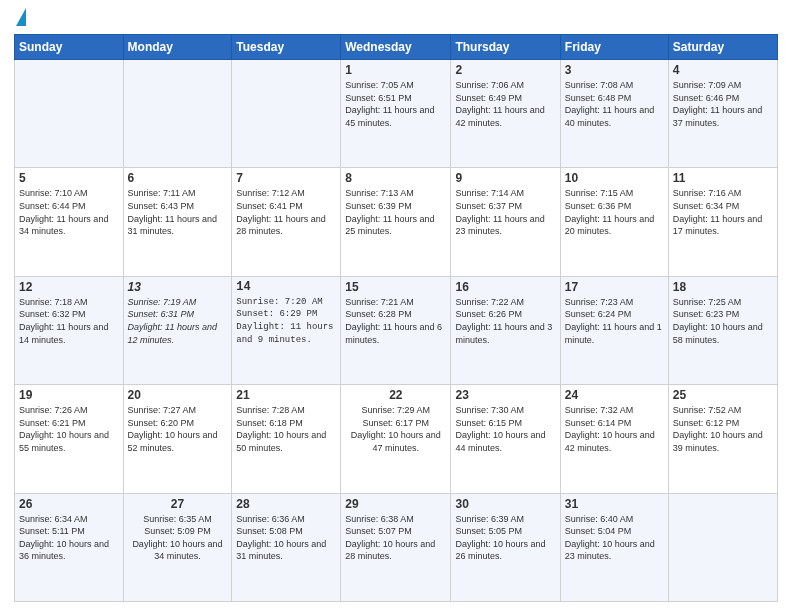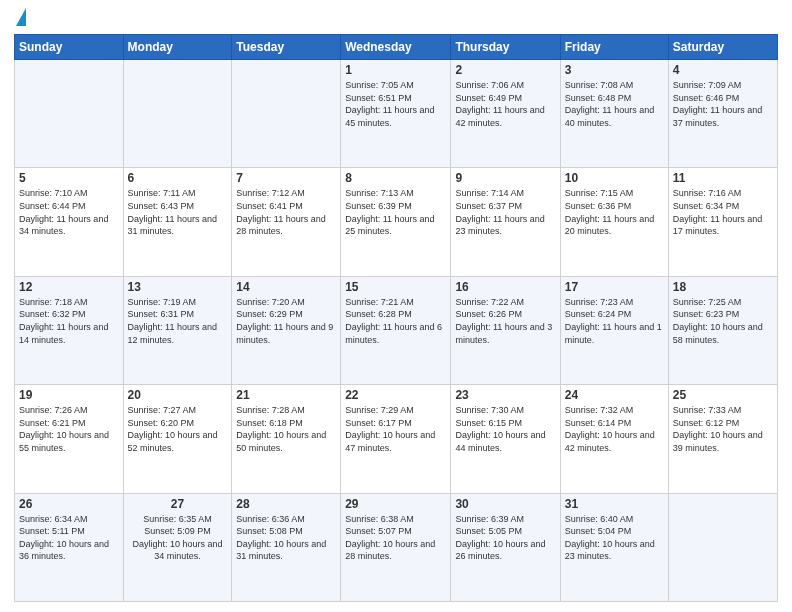--- a/index.html
+++ b/index.html
@@ -224,28 +224,28 @@
           </td>
         </tr>
         <tr class="row-4">
           <td style="background: rgb(255, 255, 255); margin-top: 47px;">
             <span class="day-number">12</span>
             <div class="day-info">Sunrise: 7:18 AM
 Sunset: 6:32 PM
 Daylight: 11 hours
 and 14 minutes.</div>
           </td>
-          <td style="background: rgb(255, 255, 255);">
+          <td style="background: rgb(255, 255, 255); font-style: italic;">
             <span class="day-number">13</span>
             <div class="day-info">Sunrise: 7:19 AM
 Sunset: 6:31 PM
 Daylight: 11 hours
 and 12 minutes.</div>
           </td>
-          <td style="background: rgb(255, 255, 255);">
+          <td style="background: rgb(255, 255, 255); font-family: Liberation Mono, monospace;">
             <span class="day-number">14</span>
             <div class="day-info">Sunrise: 7:20 AM
 Sunset: 6:29 PM
 Daylight: 11 hours
 and 9 minutes.</div>
           </td>
           <td style="background: rgb(255, 255, 255);">
             <span class="day-number">15</span>
             <div class="day-info">Sunrise: 7:21 AM
 Sunset: 6:28 PM
@@ -289,21 +289,21 @@
 Daylight: 10 hours
 and 52 minutes.</div>
           </td>
           <td style="background: rgb(242, 246, 252);">
             <span class="day-number">21</span>
             <div class="day-info">Sunrise: 7:28 AM
 Sunset: 6:18 PM
 Daylight: 10 hours
 and 50 minutes.</div>
           </td>
-          <td style="background: rgb(242, 246, 252);">
+          <td style="background: rgb(242, 246, 252); text-align: center;">
             <span class="day-number">22</span>
             <div class="day-info">Sunrise: 7:29 AM
 Sunset: 6:17 PM
 Daylight: 10 hours
 and 47 minutes.</div>
           </td>
           <td style="background: rgb(242, 246, 252);">
             <span class="day-number">23</span>
             <div class="day-info">Sunrise: 7:30 AM
 Sunset: 6:15 PM
@@ -312,21 +312,21 @@
           </td>
           <td style="background: rgb(242, 246, 252);">
             <span class="day-number">24</span>
             <div class="day-info">Sunrise: 7:32 AM
 Sunset: 6:14 PM
 Daylight: 10 hours
 and 42 minutes.</div>
           </td>
           <td style="background: rgb(242, 246, 252);">
             <span class="day-number">25</span>
-            <div class="day-info">Sunrise: 7:33 AM
+            <div class="day-info">Sunrise: 7:52 AM
 Sunset: 6:12 PM
 Daylight: 10 hours
 and 39 minutes.</div>
           </td>
         </tr>
         <tr class="row-6">
           <td style="background: rgb(255, 255, 255);">
             <span class="day-number">26</span>
             <div class="day-info">Sunrise: 6:34 AM
 Sunset: 5:11 PM

